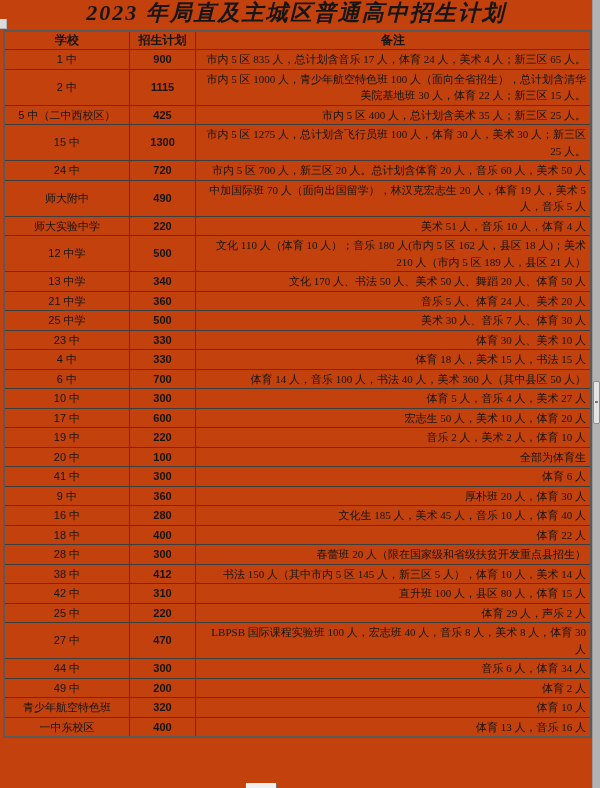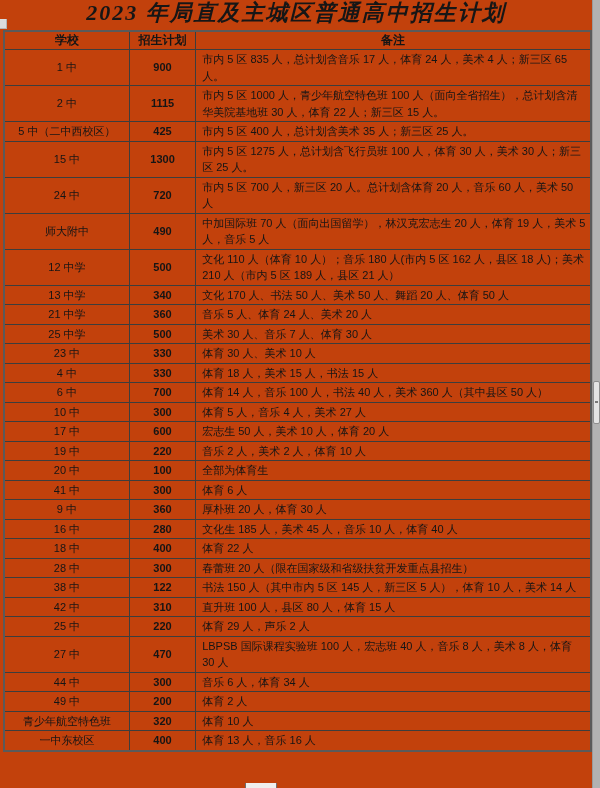--- a/index.html
+++ b/index.html
@@ -23,21 +23,21 @@
   table.enroll th, table.enroll td {
     border:1px solid #3d3d3d; vertical-align:middle; color:#151515;
     overflow:hidden;
   }
   table.enroll th {
     font-size:12px; font-weight:700; height:18px; padding:0 2px; text-align:center;margin-left:8px;
   }
   table.enroll td { font-size:11px; line-height:16.5px; height:19px; padding:1px 4px; }
   .c-school { text-align:center; }
   .c-plan   { text-align:center; font-weight:700; font-size:11.5px; }
-  .c-remark { text-align:left; padding-left:6px !important; }
+  .c-remark { text-align:right; padding-left:6px !important;font-family:Liberation Serif, serif; }
   .vscroll {
     position:absolute; right:0; top:0; width:8px; height:788px;
     background:#b2b2b2; border-left:1px solid #9a9a9a;
   }
   .vthumb {
     position:absolute; left:0; top:381px; width:7px; height:43px;
     background:#e4e4e4; border:1px solid #8e8e8e; border-radius:2px;
   }
   .vthumb::after {
     content:""; position:absolute; left:1px; top:19px; width:3px; height:2px; background:#777;
@@ -98,20 +98,25 @@
           <td class="c-school">24 中</td>
           <td class="c-plan">720</td>
           <td class="c-remark">市内 5 区 700 人，新三区 20 人。总计划含体育 20 人，音乐 60 人，美术 50 人</td>
         </tr>
         <tr>
           <td class="c-school">师大附中</td>
           <td class="c-plan">490</td>
           <td class="c-remark">中加国际班 70 人（面向出国留学），林汉克宏志生 20 人，体育 19 人，美术 5 人，音乐 5 人</td>
         </tr>
         <tr>
+          <td class="c-school">师大实验中学</td>
+          <td class="c-plan">220</td>
+          <td class="c-remark">美术 51 人，音乐 10 人，体育 4 人</td>
+        </tr>
+        <tr>
           <td class="c-school">12 中学</td>
           <td class="c-plan">500</td>
           <td class="c-remark">文化 110 人（体育 10 人）；音乐 180 人(市内 5 区 162 人，县区 18 人)；美术 210 人（市内 5 区 189 人，县区 21 人）</td>
         </tr>
         <tr>
           <td class="c-school">13 中学</td>
           <td class="c-plan">340</td>
           <td class="c-remark">文化 170 人、书法 50 人、美术 50 人、舞蹈 20 人、体育 50 人</td>
         </tr>
         <tr>
@@ -179,21 +184,21 @@
           <td class="c-plan">400</td>
           <td class="c-remark">体育 22 人</td>
         </tr>
         <tr>
           <td class="c-school">28 中</td>
           <td class="c-plan">300</td>
           <td class="c-remark">春蕾班 20 人（限在国家级和省级扶贫开发重点县招生）</td>
         </tr>
         <tr>
           <td class="c-school">38 中</td>
-          <td class="c-plan">122</td>
+          <td class="c-plan">412</td>
           <td class="c-remark">书法 150 人（其中市内 5 区 145 人，新三区 5 人），体育 10 人，美术 14 人</td>
         </tr>
         <tr>
           <td class="c-school">42 中</td>
           <td class="c-plan">310</td>
           <td class="c-remark">直升班 100 人，县区 80 人，体育 15 人</td>
         </tr>
         <tr>
           <td class="c-school">25 中</td>
           <td class="c-plan">220</td>

